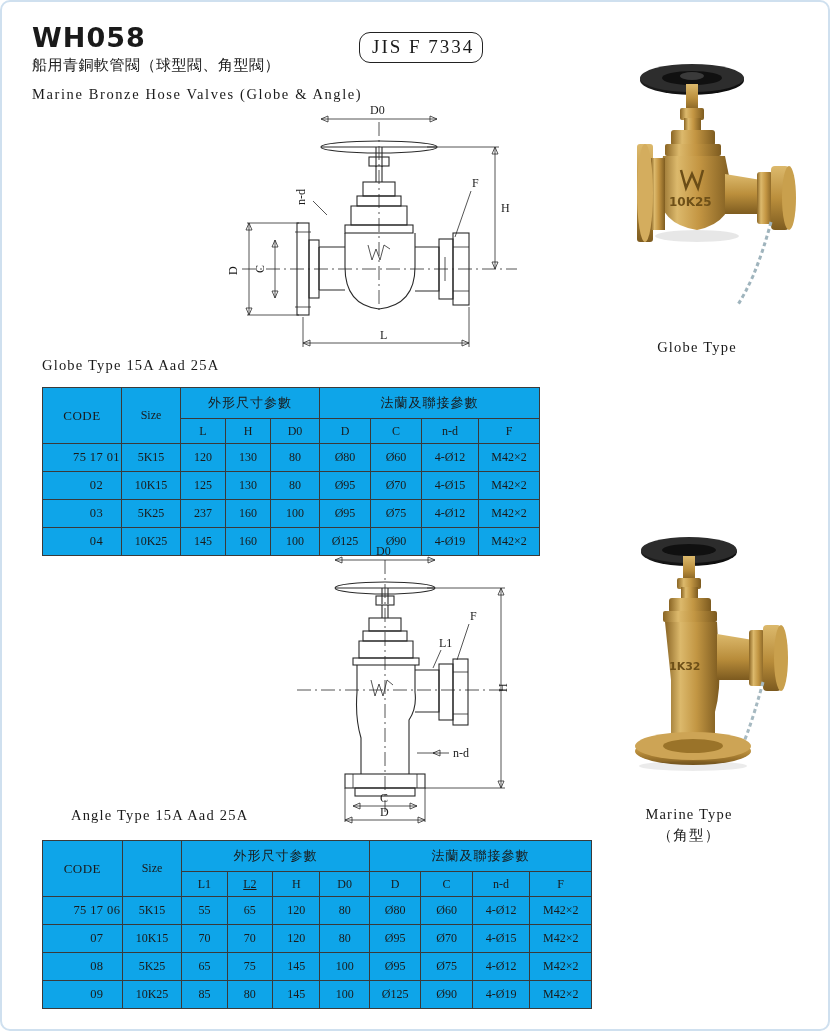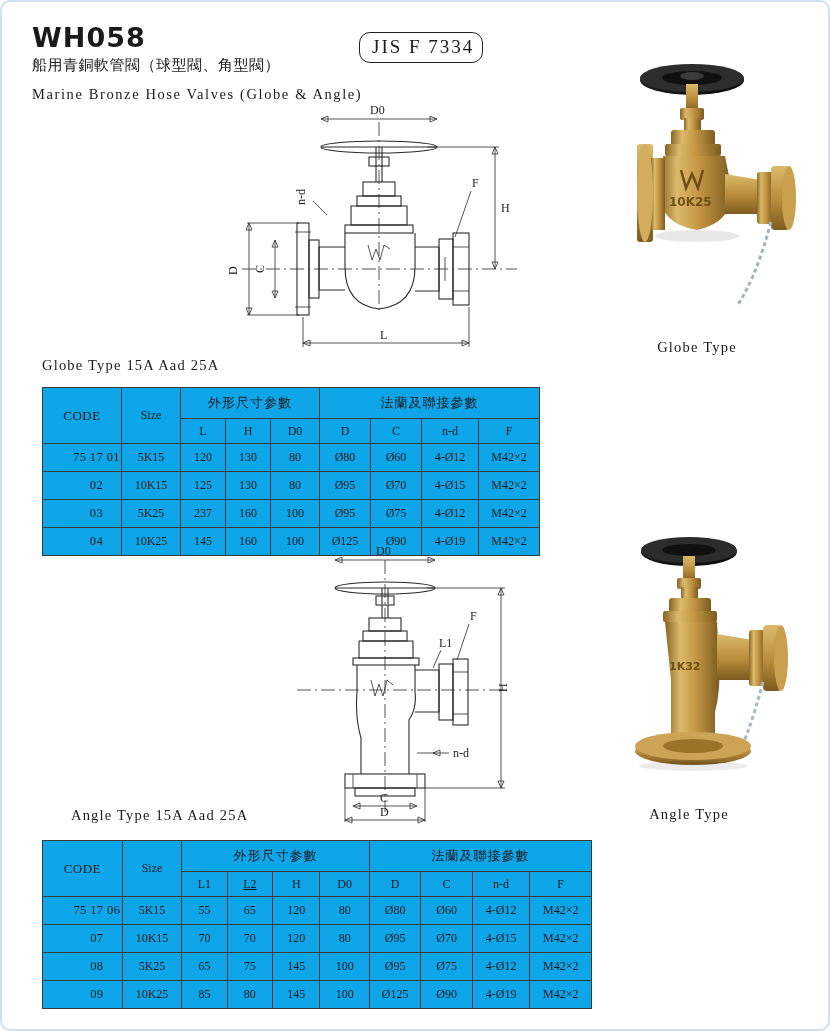--- a/index.html
+++ b/index.html
@@ -391,21 +391,22 @@
 
       <ellipse cx="96" cy="221" rx="58" ry="14" fill="url(#br4)"></ellipse>
       <ellipse cx="96" cy="216" rx="58" ry="14" fill="#cda455"></ellipse>
       <ellipse cx="96" cy="216" rx="30" ry="7" fill="#9a7329"></ellipse>
 
       <text x="72" y="140" font-family="DejaVu Sans, sans-serif" font-size="11" fill="#6e5018" font-weight="bold">1K32</text>
       <ellipse cx="96" cy="236" rx="54" ry="5" fill="#00000014"></ellipse>
     </svg>
   </div>
   <div class="photo-cap" style="left:597px;top:802px;">
-    <div>Angle Type</div>
+    <div>Marine Type</div>
+    <div>（角型）</div>
   </div>
 
   <table class="spec" style="left:40px;top:838px;width:550px;">
     <tbody>
       <tr>
         <td class="h1" rowspan="2" style="width:78px;height:30px;">CODE</td>
         <td class="sub" rowspan="2" style="width:58px;">Size</td>
         <td class="grp" colspan="4" style="height:30px;">外形尺寸参數</td>
         <td class="grp" colspan="4">法蘭及聯接參數</td>
       </tr>

